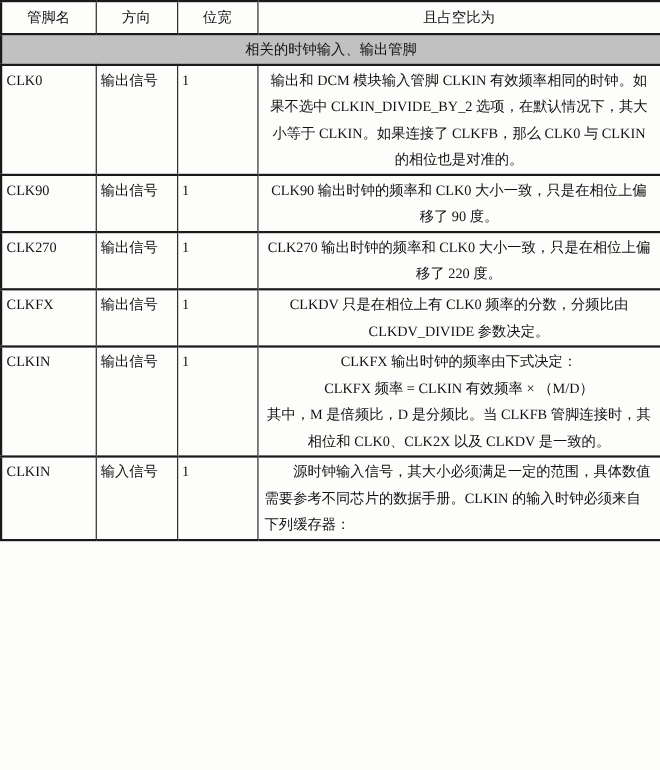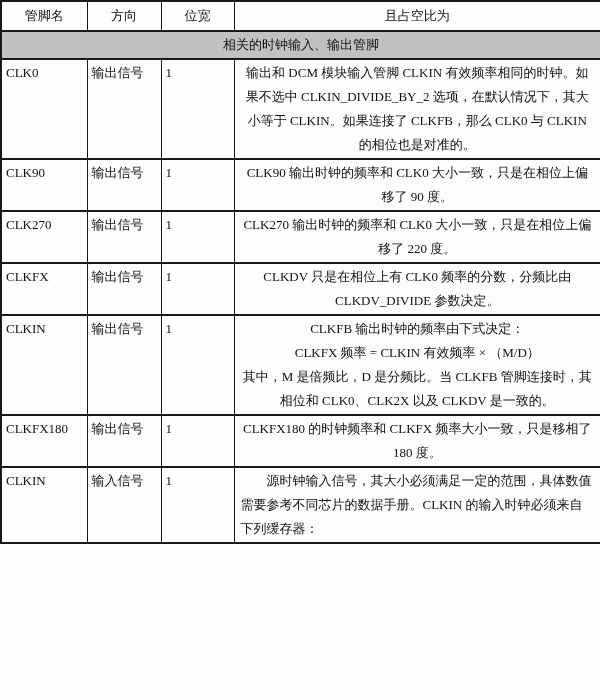--- a/index.html
+++ b/index.html
@@ -126,34 +126,26 @@
     <td class="desc">
             <p class="center">CLKDV 只是在相位上有 CLK0 频率的分数，分频比由 CLKDV_DIVIDE 参数决定。</p>
           </td>
   </tr>
 
   <tr>
     <td class="pin">CLKIN</td>
     <td class="dir">输出信号</td>
     <td class="bw">1</td>
     <td class="desc">
-            <p class="center">CLKFB 输出时钟的频率由下式决定：</p>
+            <p class="center">CLKFX 输出时钟的频率由下式决定：</p>
             <p class="center">CLKFX 频率 = CLKIN 有效频率 × （M/D）</p>
             <p class="center">其中，M 是倍频比，D 是分频比。当 CLKFB 管脚连接时，其相位和 CLK0、CLK2X 以及 CLKDV 是一致的。</p>
           </td>
   </tr>
 
-  <tr>
-    <td class="pin">CLKFX180</td>
-    <td class="dir">输出信号</td>
-    <td class="bw">1</td>
-    <td class="desc">
-            <p class="center">CLKFX180 的时钟频率和 CLKFX 频率大小一致，只是移相了 180 度。</p>
-          </td>
-  </tr>
 
   <tr>
     <td class="pin">CLKIN</td>
     <td class="dir">输入信号</td>
     <td class="bw">1</td>
     <td class="desc">
             <p class="indent">源时钟输入信号，其大小必须满足一定的范围，具体数值需要参考不同芯片的数据手册。CLKIN 的输入时钟必须来自下列缓存器：</p>
           </td>
   </tr>
 

